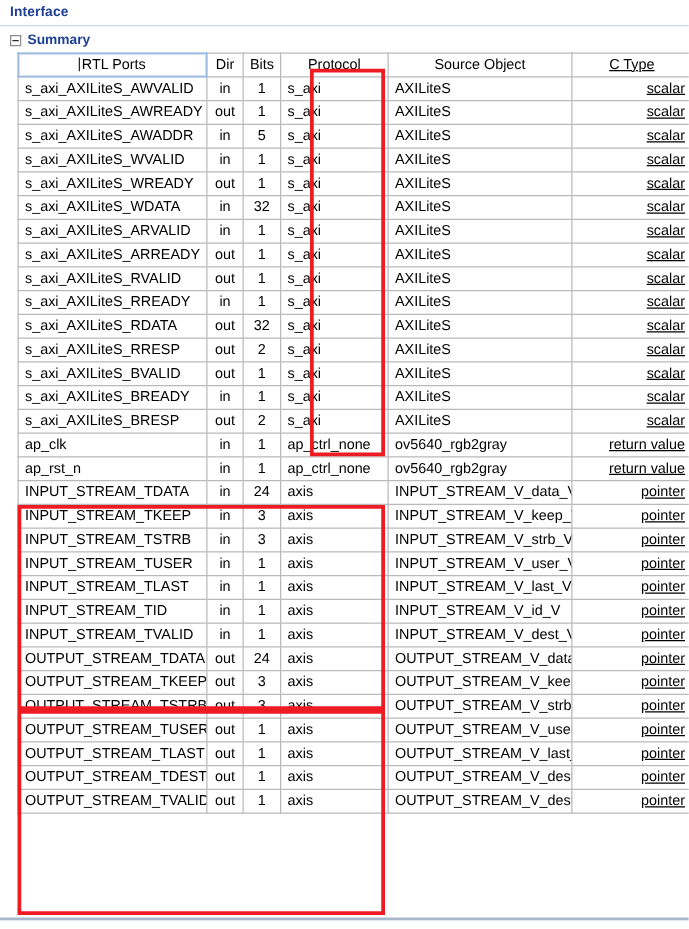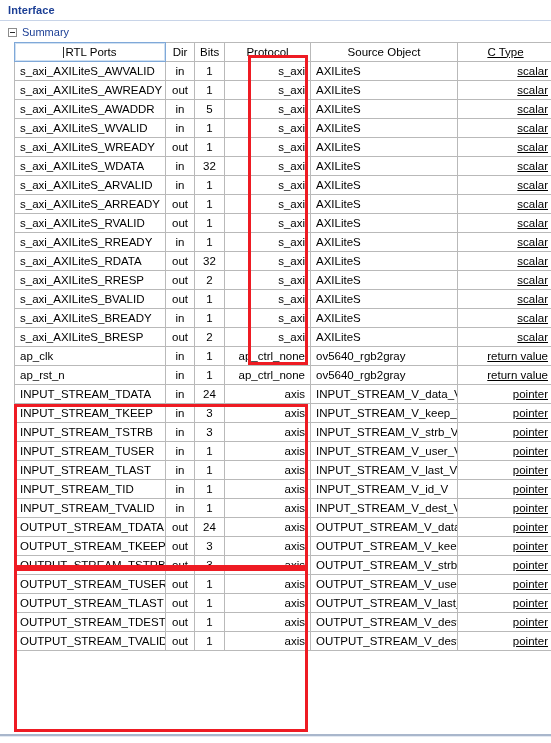--- a/index.html
+++ b/index.html
@@ -29,21 +29,21 @@
     background: #c8d4e8;
     margin: 4px 0 0 0;
   }
 
   
   .summary-row {
     display: flex;
     align-items: center;
     padding: 5px 0 4px 8px;
     font-size: 11px;
-    font-weight: normal;
+    font-weight: bold;
     color: #1c3f95;
   }
   .tree-toggle {
     width: 9px;
     height: 9px;
     border: 1px solid #8c8c8c;
     background: #ffffff;
     position: relative;
     margin-right: 5px;
     flex: 0 0 auto;
@@ -97,21 +97,21 @@
     display: inline-block;
     width: 0;
     border-left: 1px solid #2b2b2b;
     height: 11px;
     vertical-align: -2px;
     margin-right: 1px;
   }
   .c-rtl   { width: 151px; text-align: left;  padding-left: 6px; }
   .c-dir   { width: 29px;  text-align: center; }
   .c-bits  { width: 30px;  text-align: center; }
-  .c-proto { width: 86px;  text-align: right;  padding-right: 6px; }
+  .c-proto { width: 86px;   padding-right: 6px; }
   .c-src   { width: 147px;  padding-right: 6px; }
   .c-ctype { width: 96px;  text-align: right;  padding-right: 6px; text-decoration: underline; }
 
   thead th.c-proto,
   thead th.c-src,
   thead th.c-ctype { text-align: center; padding-right: 5px; }
 
   
   .hl-box {
     position: absolute;

